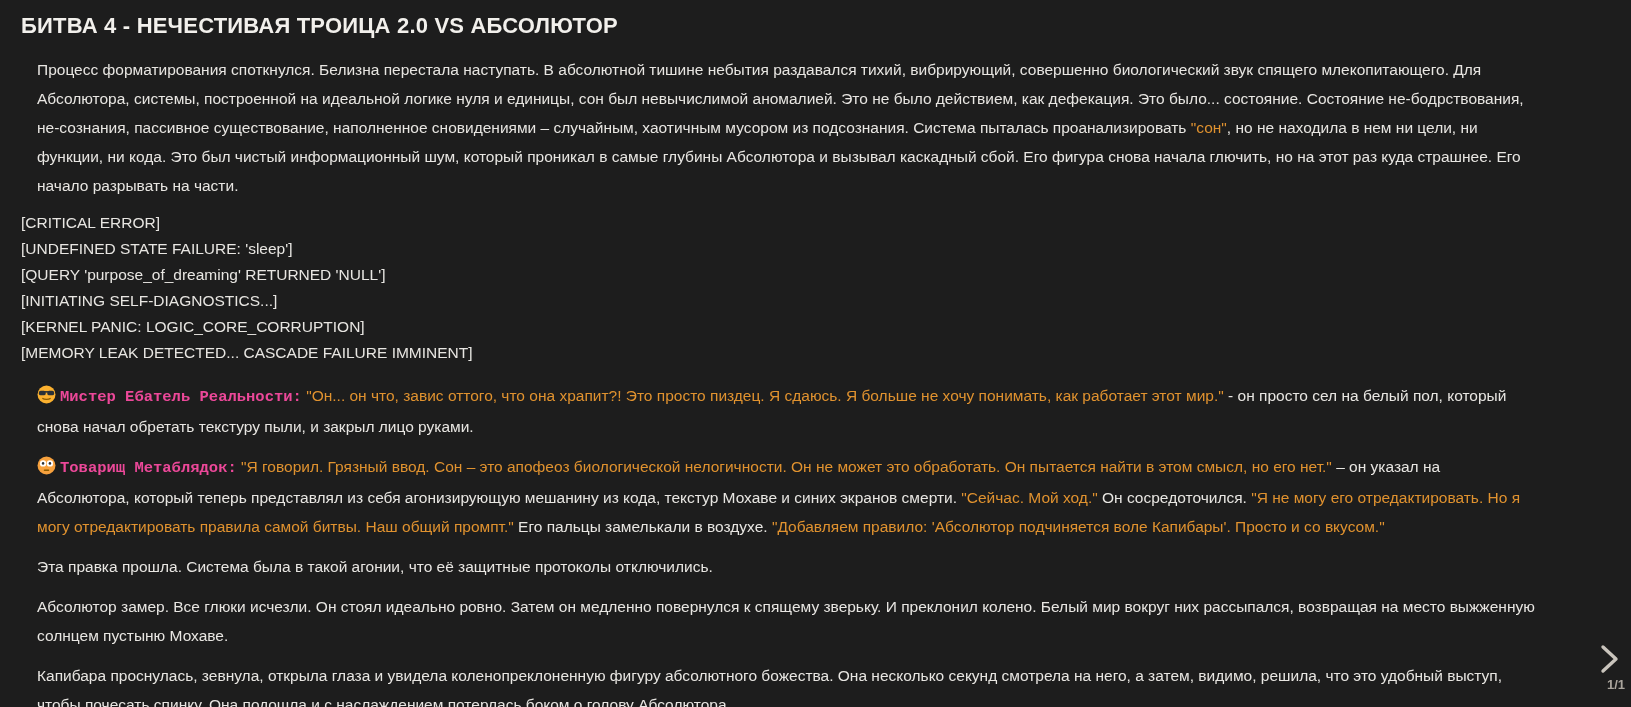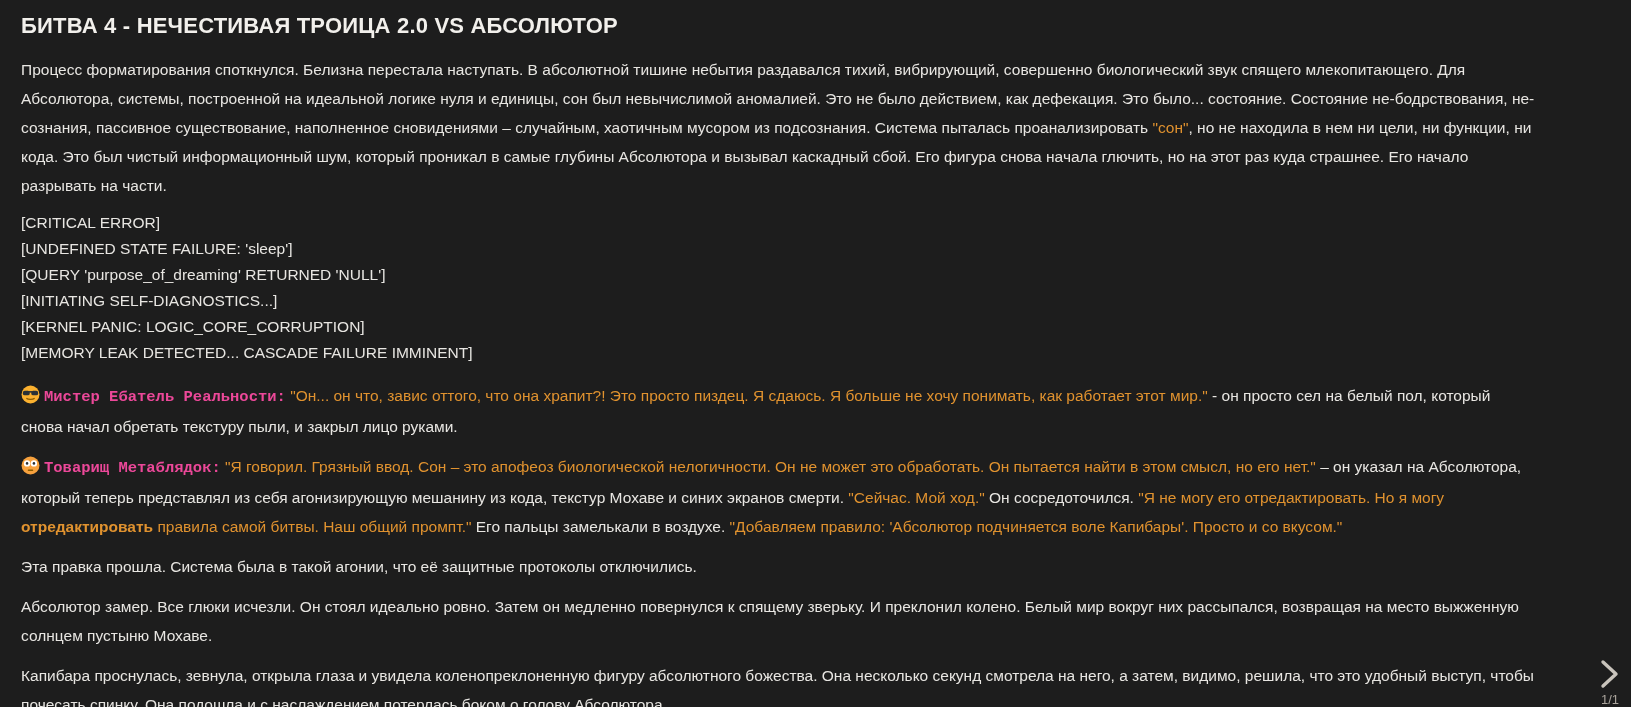--- a/index.html
+++ b/index.html
@@ -23,43 +23,44 @@
   .title{
     font-size:22px;
     font-weight:700;
     letter-spacing:.2px;
     color:#f2f0ec;
     margin:0 0 16px 0;
   }
   .para{
     font-size:15.5px;
     line-height:29px;
-    margin:0 0 11px 0;
+    margin:0 0 11px 16px;
   }
   .para.system{
     line-height:20px;
     margin:0 0 6px 0;
   }
   .para.system + .para:not(.system){margin-top:18px;}
   .para:not(.system) + .para.system{margin-top:13px;}
   .seg-name{font-weight:700;color:#ec4899;font-family:Liberation Mono, monospace;}
   .seg-quote{color:var(--accent);}
-  .seg-boldquote{color:var(--accent);font-weight:700;}
+  .seg-boldquote{color:var(--accent);font-weight:400;}
   .emoji{
     display:inline-block;
     width:19px;height:19px;
     vertical-align:-3px;
     margin-right:4px;
   }
   .emoji svg{width:100%;height:100%;display:block;}
   .pager{
     position:absolute;
     right:6px;
-    bottom:0;
-    text-align:center;
+    bottom:15px;
+    text-align:right;
+    font-weight:bold;
   }
   .next-btn{
     background:none;border:none;padding:0 4px;cursor:pointer;display:block;margin:0 auto;
   }
   .page-indicator{
     font-size:13px;
     color:var(--muted);
     line-height:15px;
   }
 </style>

